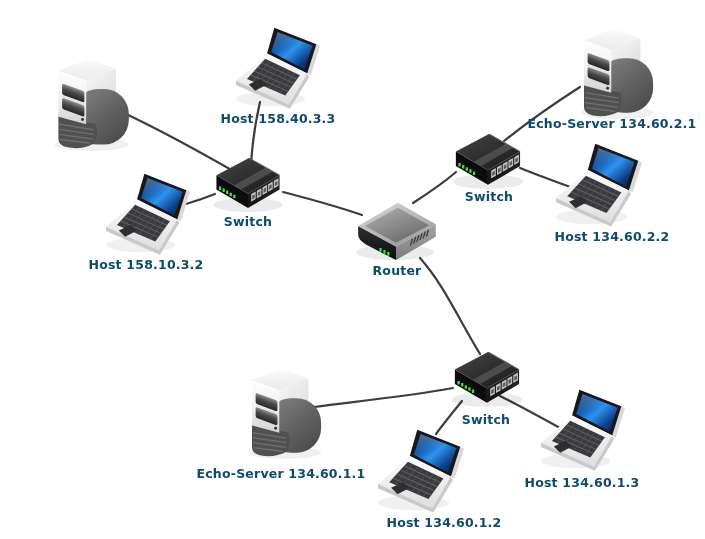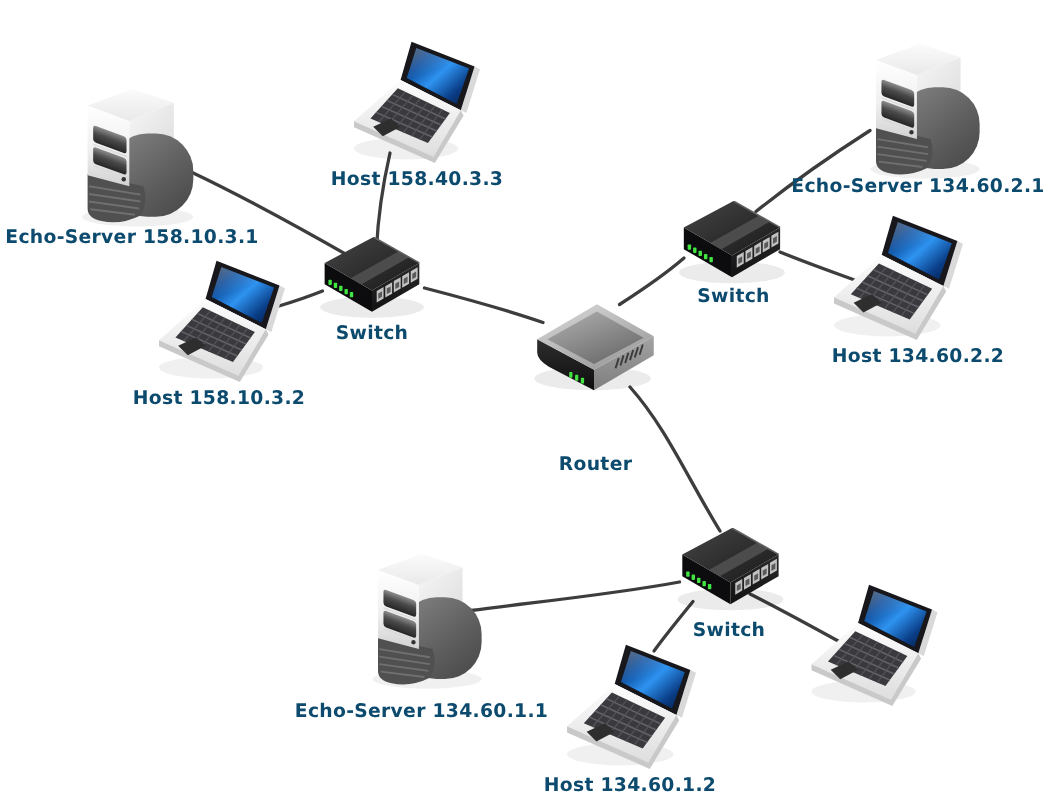--- a/index.html
+++ b/index.html
@@ -196,25 +196,25 @@
     <use href="#ic-router" x="352" y="196" width="88" height="68"></use>
     <use href="#ic-switch" x="450" y="134" width="78" height="58"></use>
     <use href="#ic-server" x="572" y="20" width="84" height="100"></use>
     <use href="#ic-laptop" x="552" y="142" width="94" height="86"></use>
     <use href="#ic-switch" x="449" y="352" width="78" height="58"></use>
     <use href="#ic-server" x="240" y="360" width="84" height="100"></use>
     <use href="#ic-laptop" x="374" y="428" width="94" height="86"></use>
     <use href="#ic-laptop" x="536" y="388" width="94" height="84"></use>
   </svg>
 
-  <div class="node-label" style="left:88px;  top:150px;">Echo-Server 158.10.3.1</div>
   <div class="node-label" style="left:278px; top:111px;">Host 158.40.3.3</div>
   <div class="node-label" style="left:248px; top:214px;">Switch</div>
   <div class="node-label" style="left:146px; top:257px;text-align:center;">Host 158.10.3.2</div>
-  <div class="node-label" style="left:397px; top:263px;margin-top:38px;">Router</div>
+  <div class="node-label" style="left:397px; top:263px;">Router</div>
   <div class="node-label" style="left:489px; top:189px;">Switch</div>
   <div class="node-label" style="left:612px; top:116px;">Echo-Server 134.60.2.1</div>
   <div class="node-label" style="left:600px; top:229px;margin-left:12px;">Host 134.60.2.2</div>
   <div class="node-label" style="left:486px; top:412px;">Switch</div>
   <div class="node-label" style="left:281px; top:466px;">Echo-Server 134.60.1.1</div>
-  <div class="node-label" style="left:420px; top:515px;">Host 134.60.1.2</div>
+  <div class="node-label" style="left:444px; top:515px;">Host 134.60.1.2</div>
+  <div class="node-label" style="left:582px; top:475px;">Host 134.60.1.3</div>
 
 </div>
 
 </body></html>

